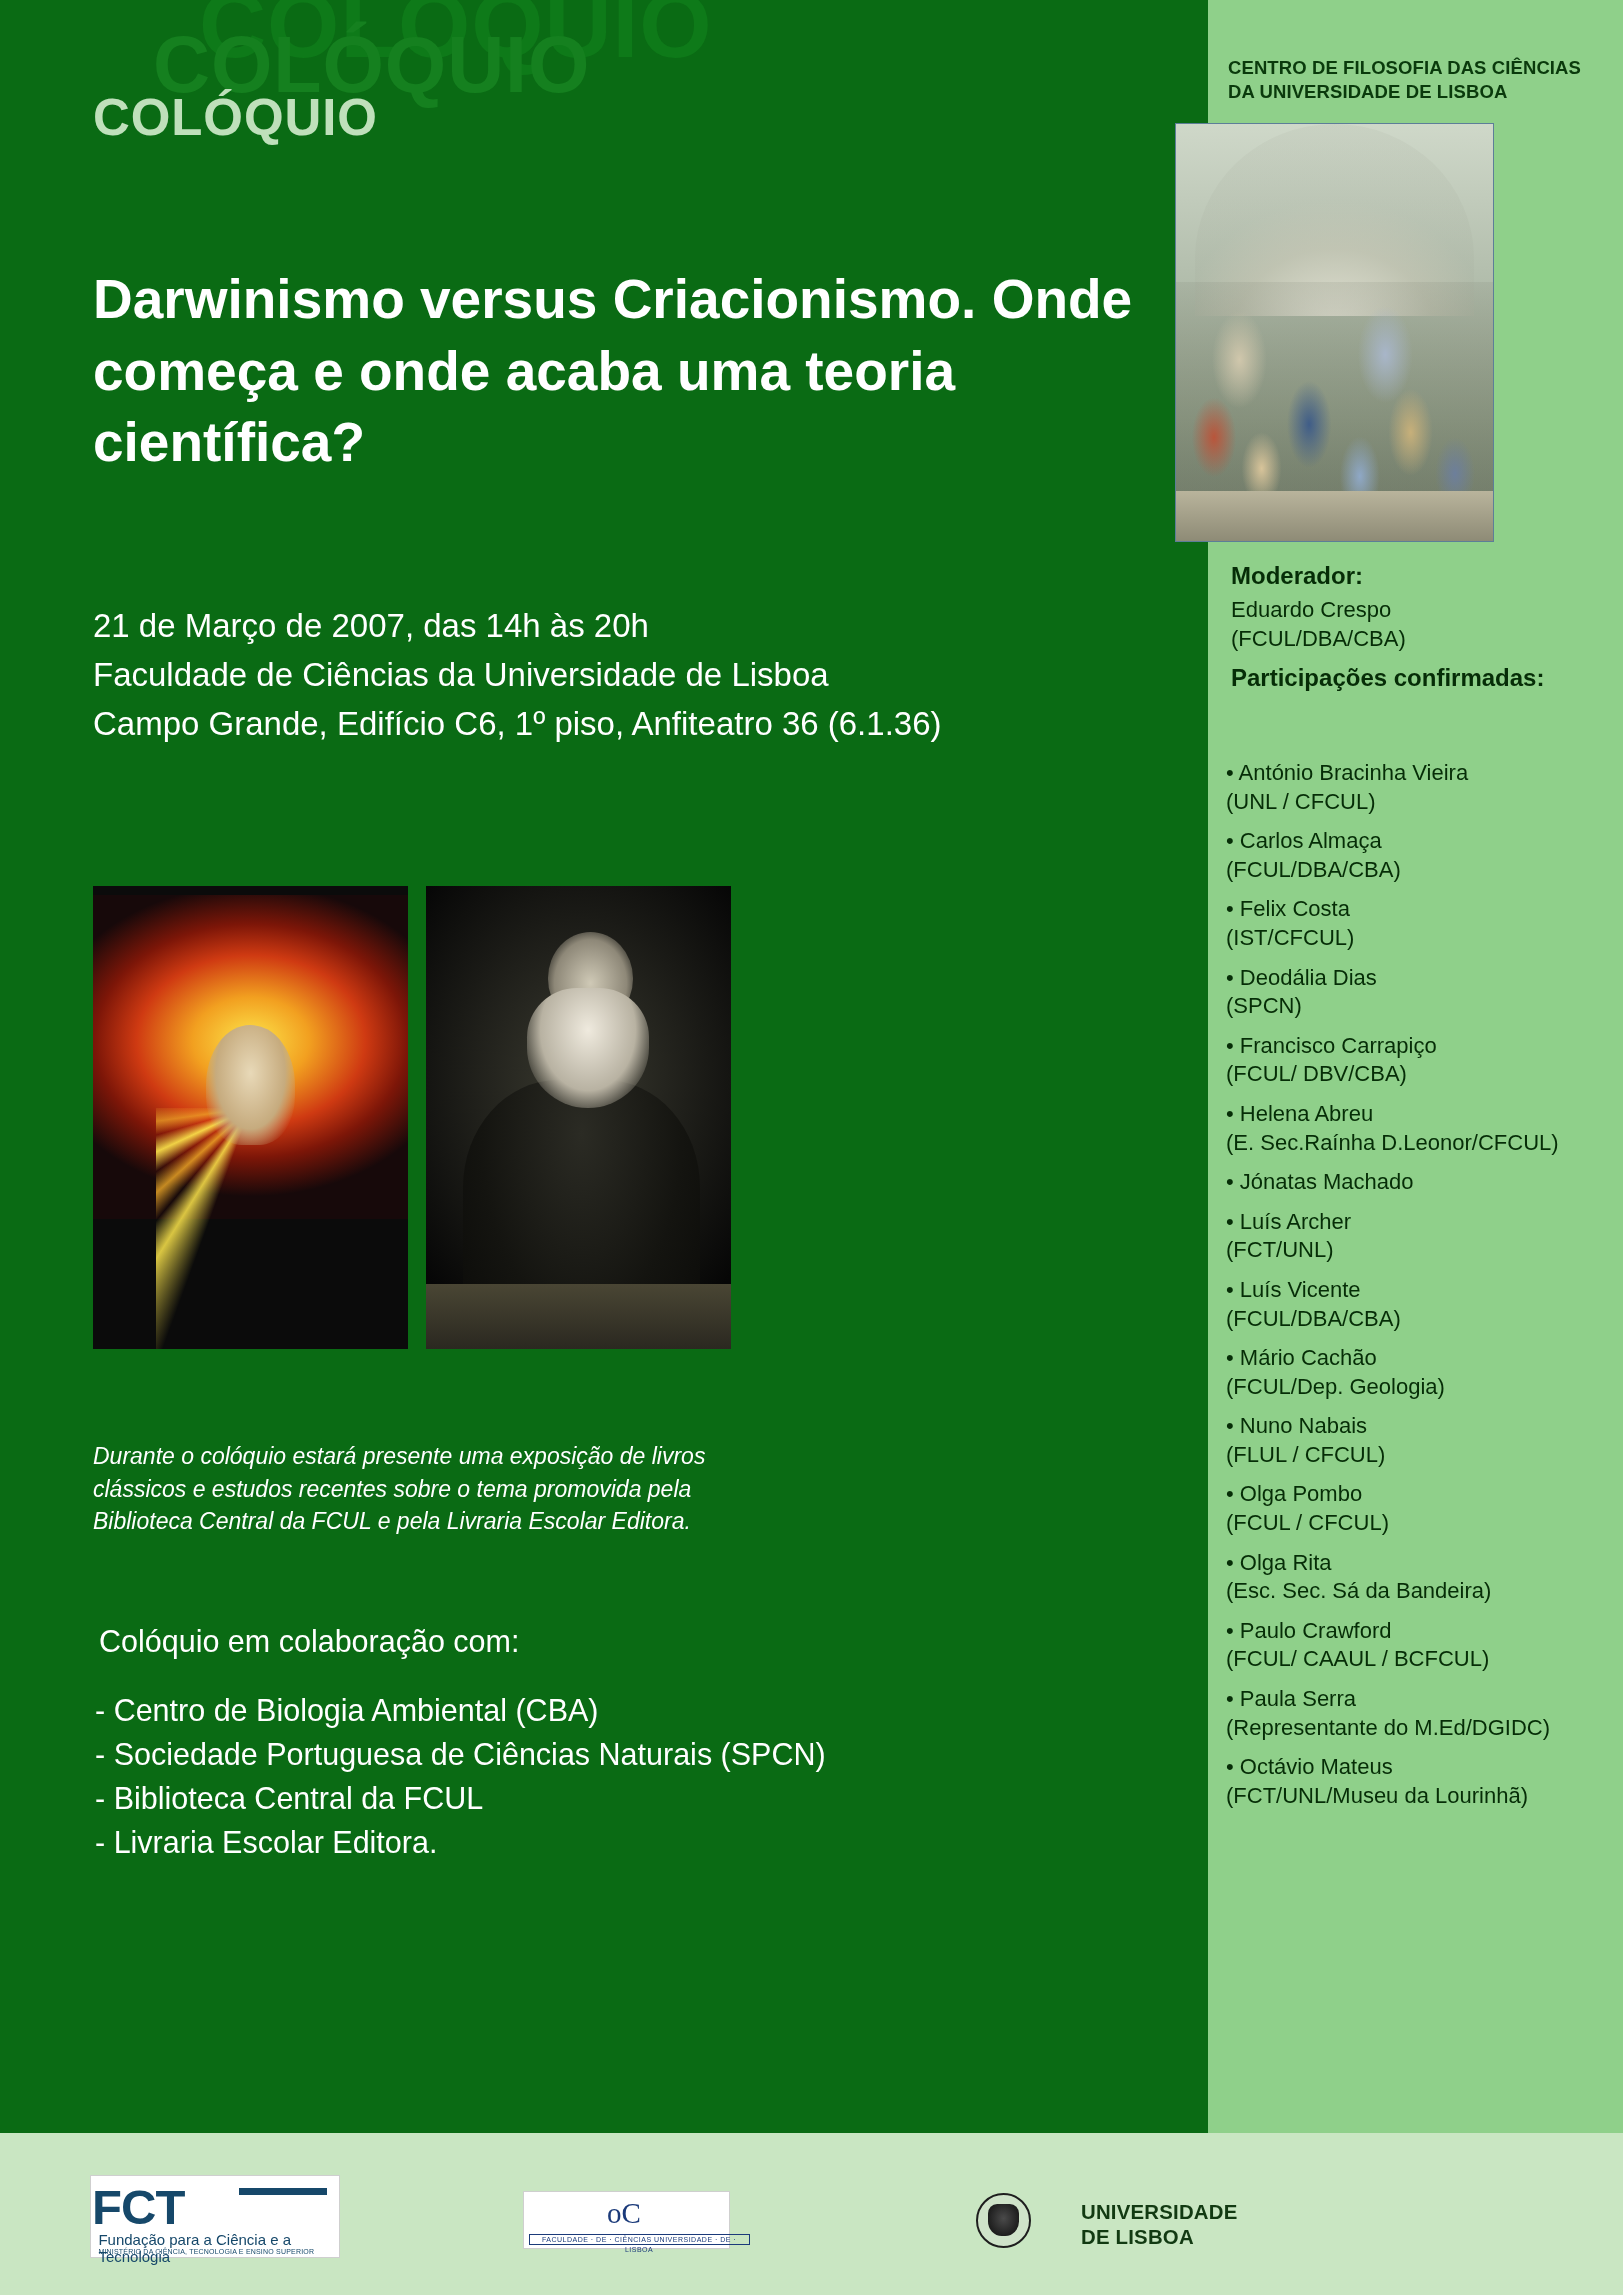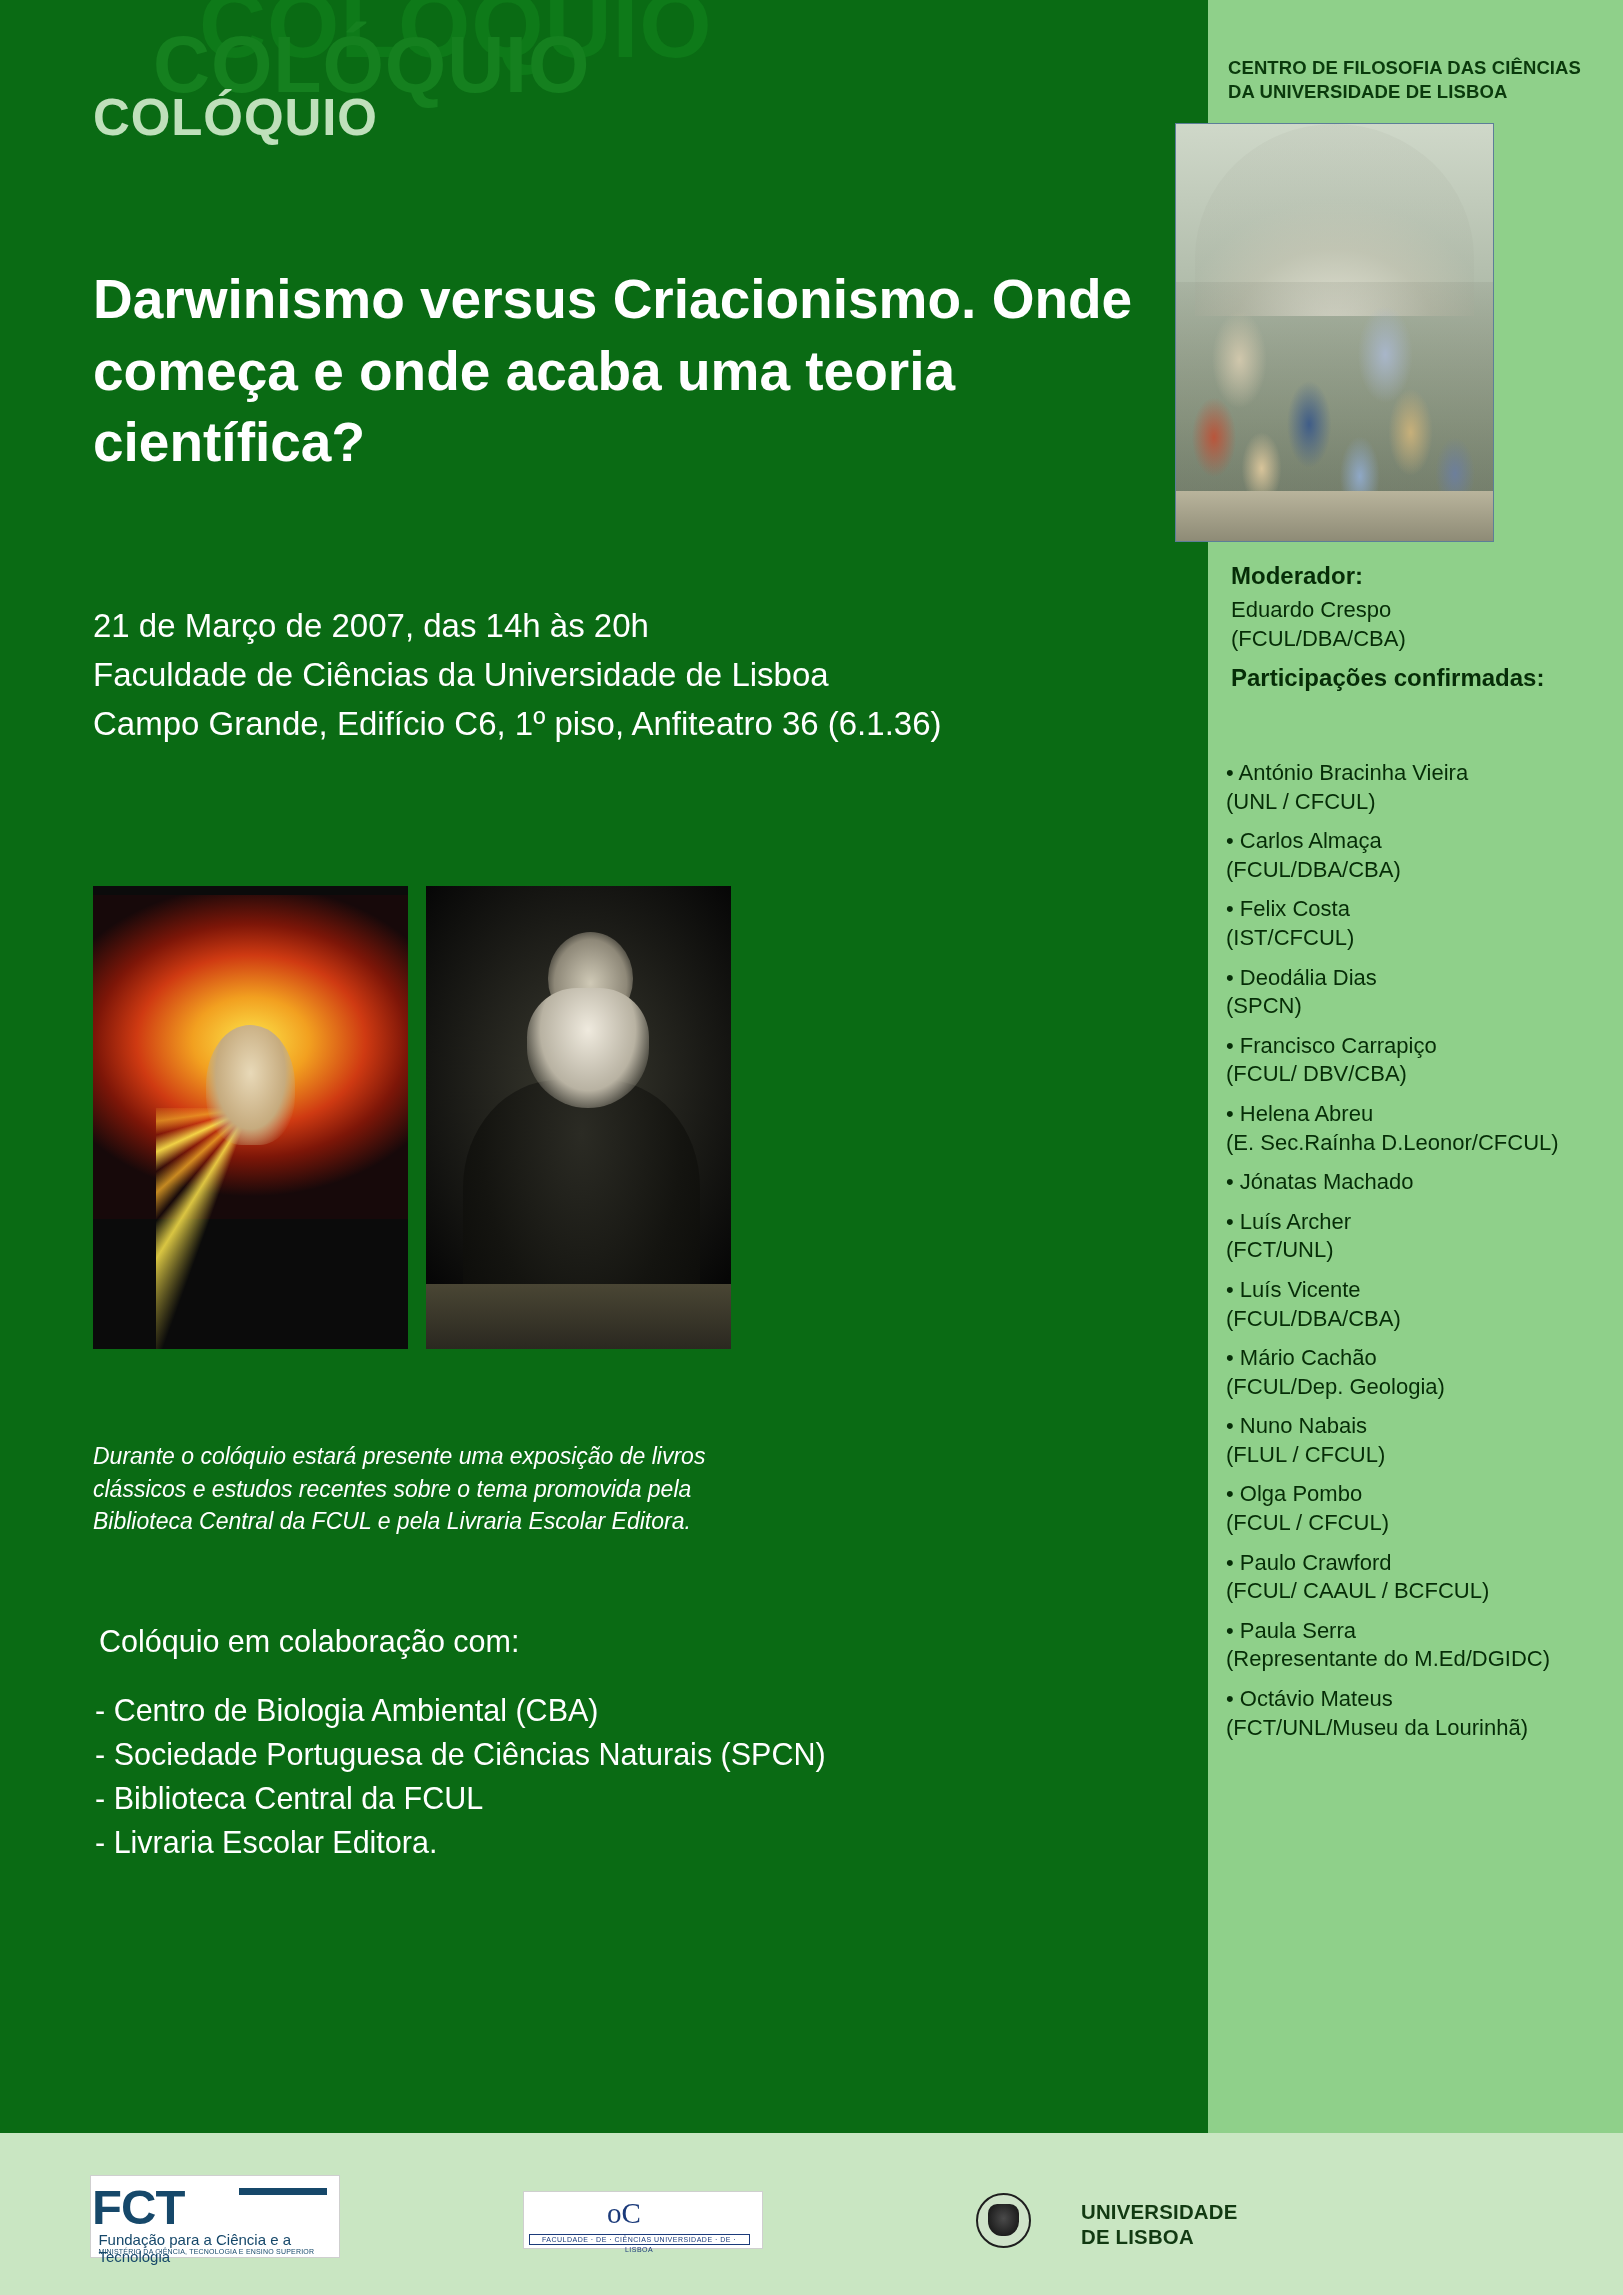--- a/index.html
+++ b/index.html
@@ -369,21 +369,21 @@
     top: 72px;
     font-size: 7px;
     color: #16486a;
     letter-spacing: 0.2px;
   }
 
   .logo-fcul {
     position: absolute;
     left: 523px;
     top: 2191px;
-    width: 240px;
+    width: 207px;
     height: 58px;
     background: #ffffff;
     border: 0.5px solid #cfcfcf;
     box-sizing: border-box;
   }
   .logo-fcul .oc {
     position: absolute;
     left: 83px;
     top: 4.6px;
     font-size: 29px;
@@ -548,20 +548,24 @@
     </div>
     <div class="p-item">
       <div class="p-name">Nuno Nabais</div>
       <div class="p-aff">(FLUL / CFCUL)</div>
     </div>
     <div class="p-item">
       <div class="p-name">Olga Pombo</div>
       <div class="p-aff">(FCUL / CFCUL)</div>
     </div>
     <div class="p-item">
+      <div class="p-name">Olga Rita</div>
+      <div class="p-aff">(Esc. Sec. Sá da Bandeira)</div>
+    </div>
+    <div class="p-item">
       <div class="p-name">Paulo Crawford</div>
       <div class="p-aff">(FCUL/ CAAUL / BCFCUL)</div>
     </div>
     <div class="p-item">
       <div class="p-name">Paula Serra</div>
       <div class="p-aff">(Representante do M.Ed/DGIDC)</div>
     </div>
     <div class="p-item">
       <div class="p-name">Octávio Mateus</div>
       <div class="p-aff">(FCT/UNL/Museu da Lourinhã)</div>

